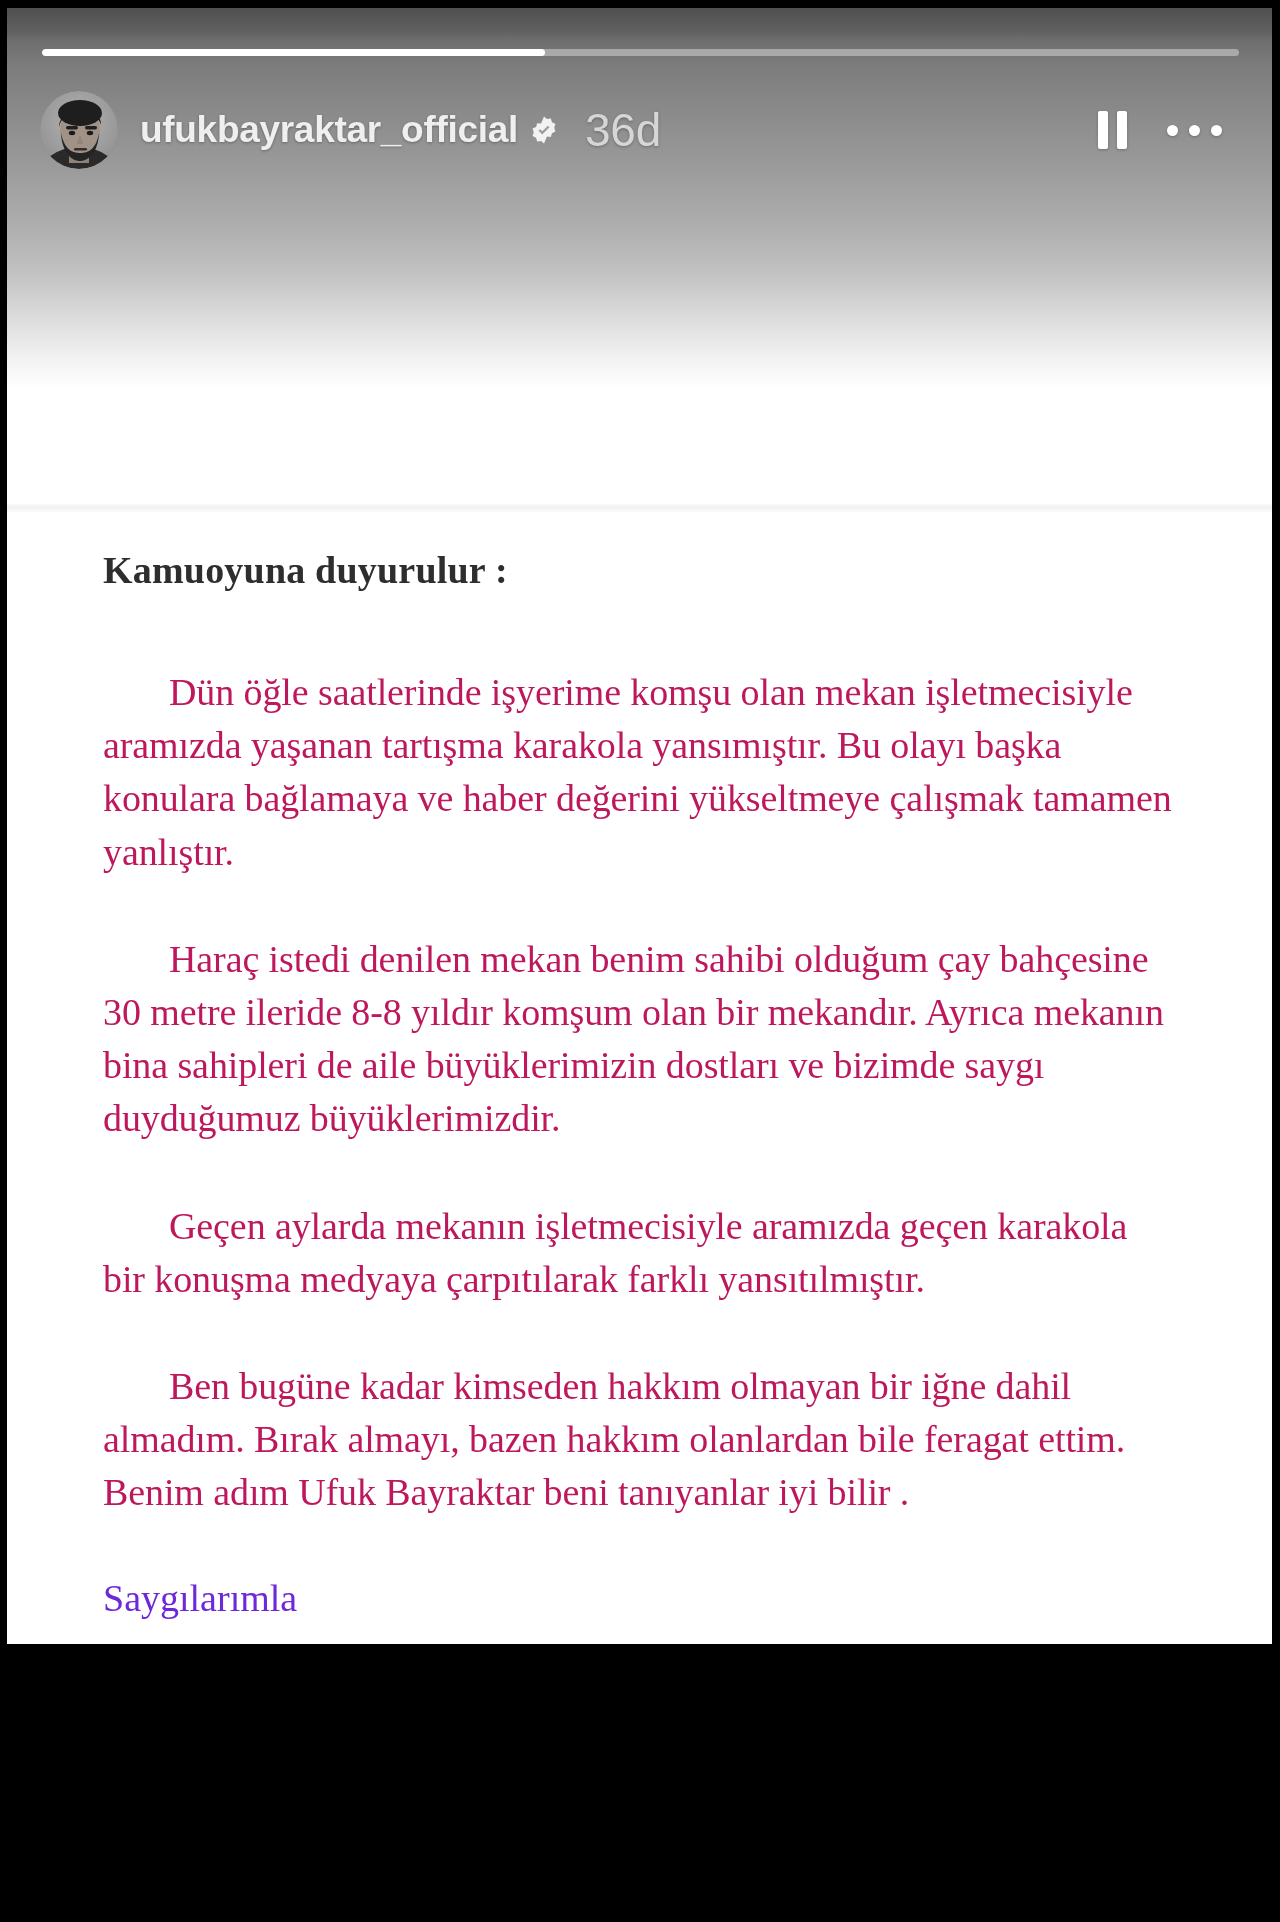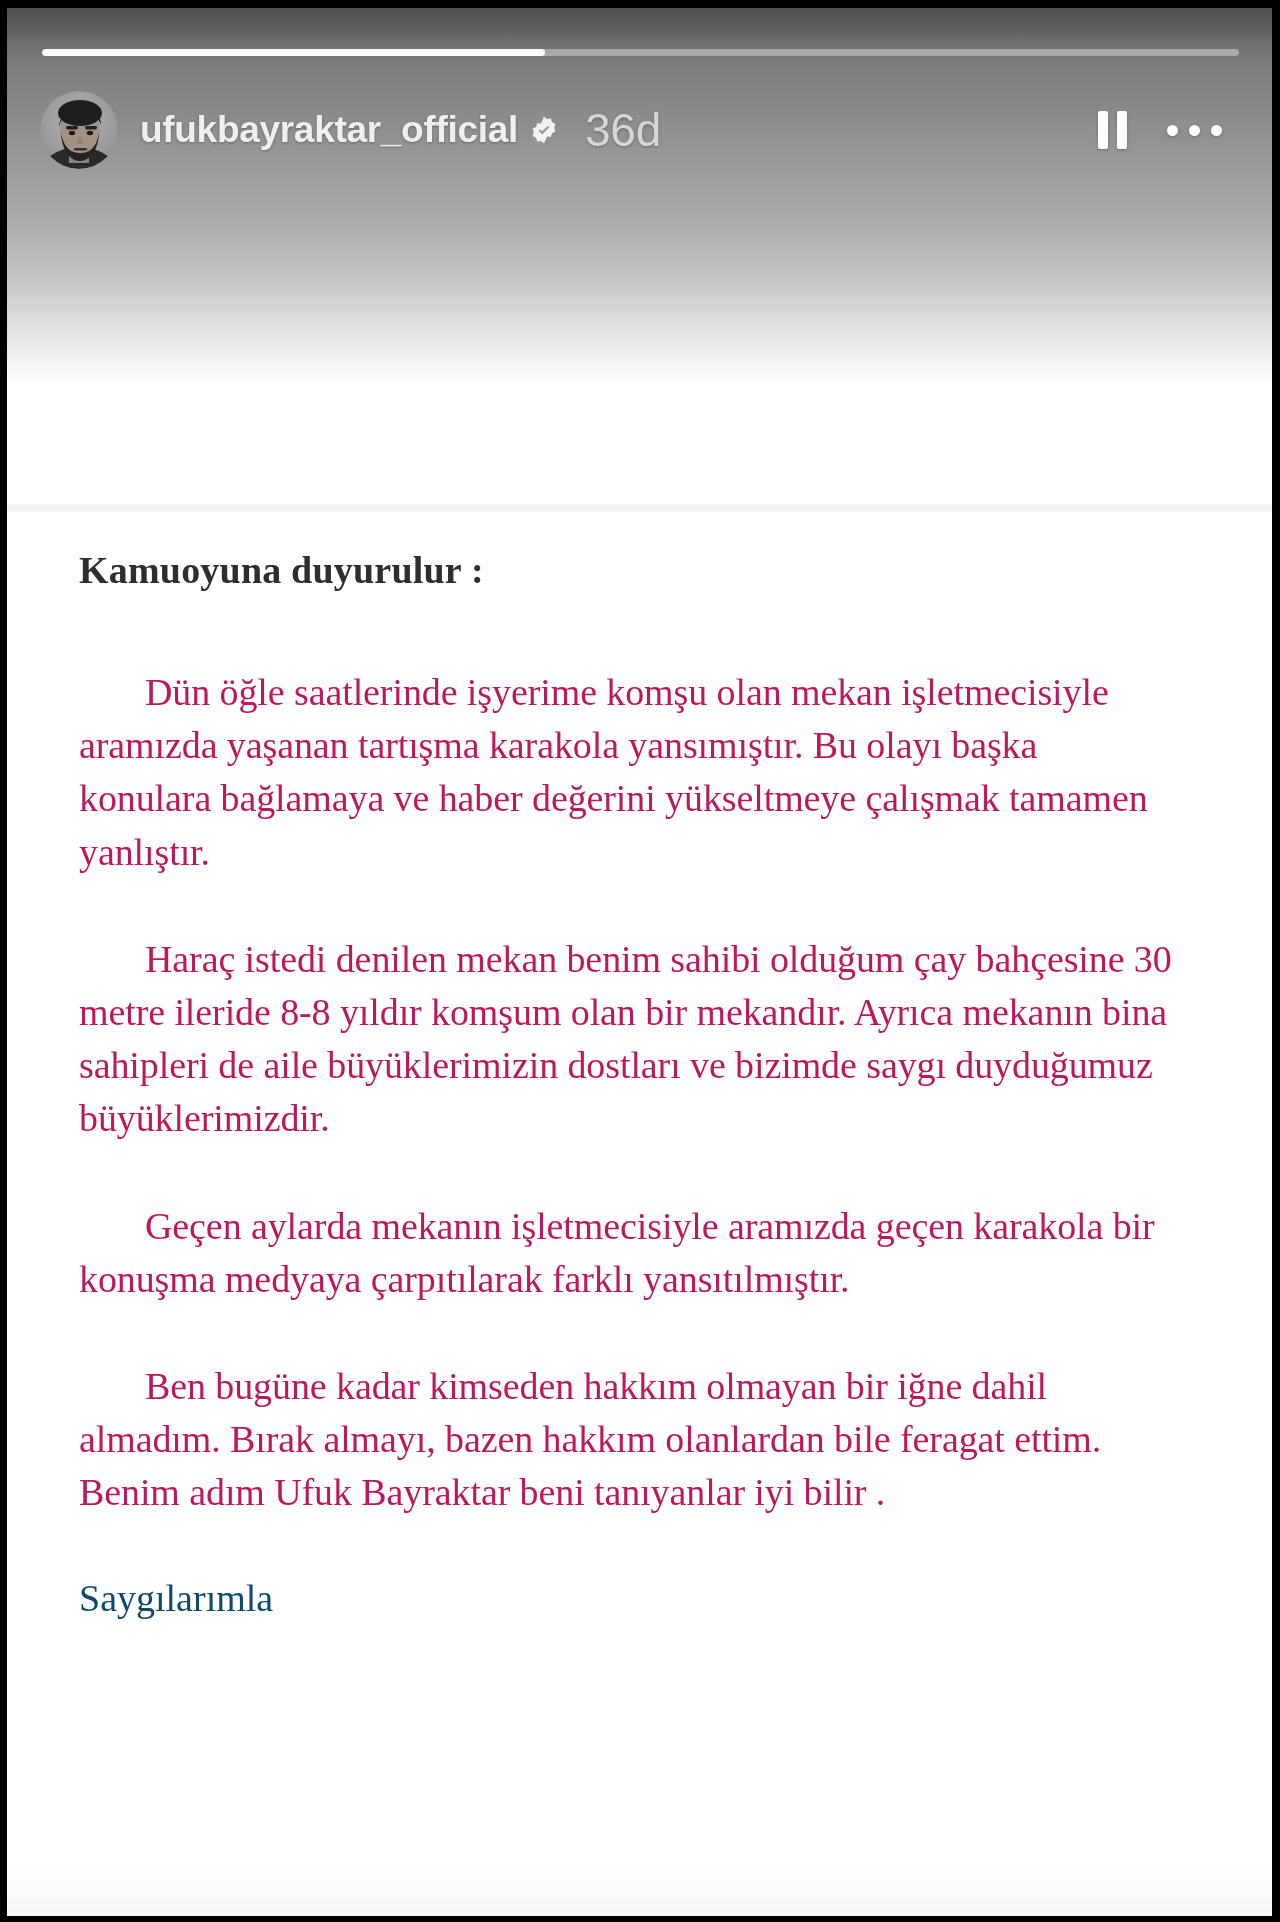--- a/index.html
+++ b/index.html
@@ -8,21 +8,21 @@
     padding: 0;
     background: #000;
   }
   body {
     font-family: "Liberation Sans", sans-serif;
   }
 
   .story-frame {
     position: relative;
     width: 1280px;
-    height: 1922px;
+    height: 1644px;
     background: #000;
     overflow: hidden;
     box-sizing: border-box;
   }
 
   
   .story-media {
     position: absolute;
     left: 7px;
     top: 8px;
@@ -186,21 +186,21 @@
     background: #ffffff;
     box-shadow: 0 1px 3px rgba(0,0,0,0.25);
   }
 
   
   .letter {
     position: absolute;
     left: 0;
     top: 540px;
     width: 100%;
-    padding: 0 100px 0 72px;
+    padding: 0 100px 0 96px;
     box-sizing: border-box;
     color: #3b3b3b;
     font-family: "Liberation Serif", "DejaVu Serif", serif;
   }
 
   .letter-title {
     font-size: 38px;
     font-weight: 700;
     color: #2e2e2e;
     letter-spacing: 0.2px;
@@ -213,21 +213,21 @@
     line-height: 1.40;
     color: #be185d;
     text-indent: 66px;
     letter-spacing: -0.1px;
   }
 
   .signature {
     margin-top: 36px;
     font-size: 38px;
     line-height: 1.34;
-    color: #0c4a6e;
+    color: #6d28d9;
   }
   .signature div { text-indent: 0; }
 </style>
 </head>
 <body>
 
 <div class="story-frame">
   <div class="story-media">
 
     <div class="media-gradient"></div>

